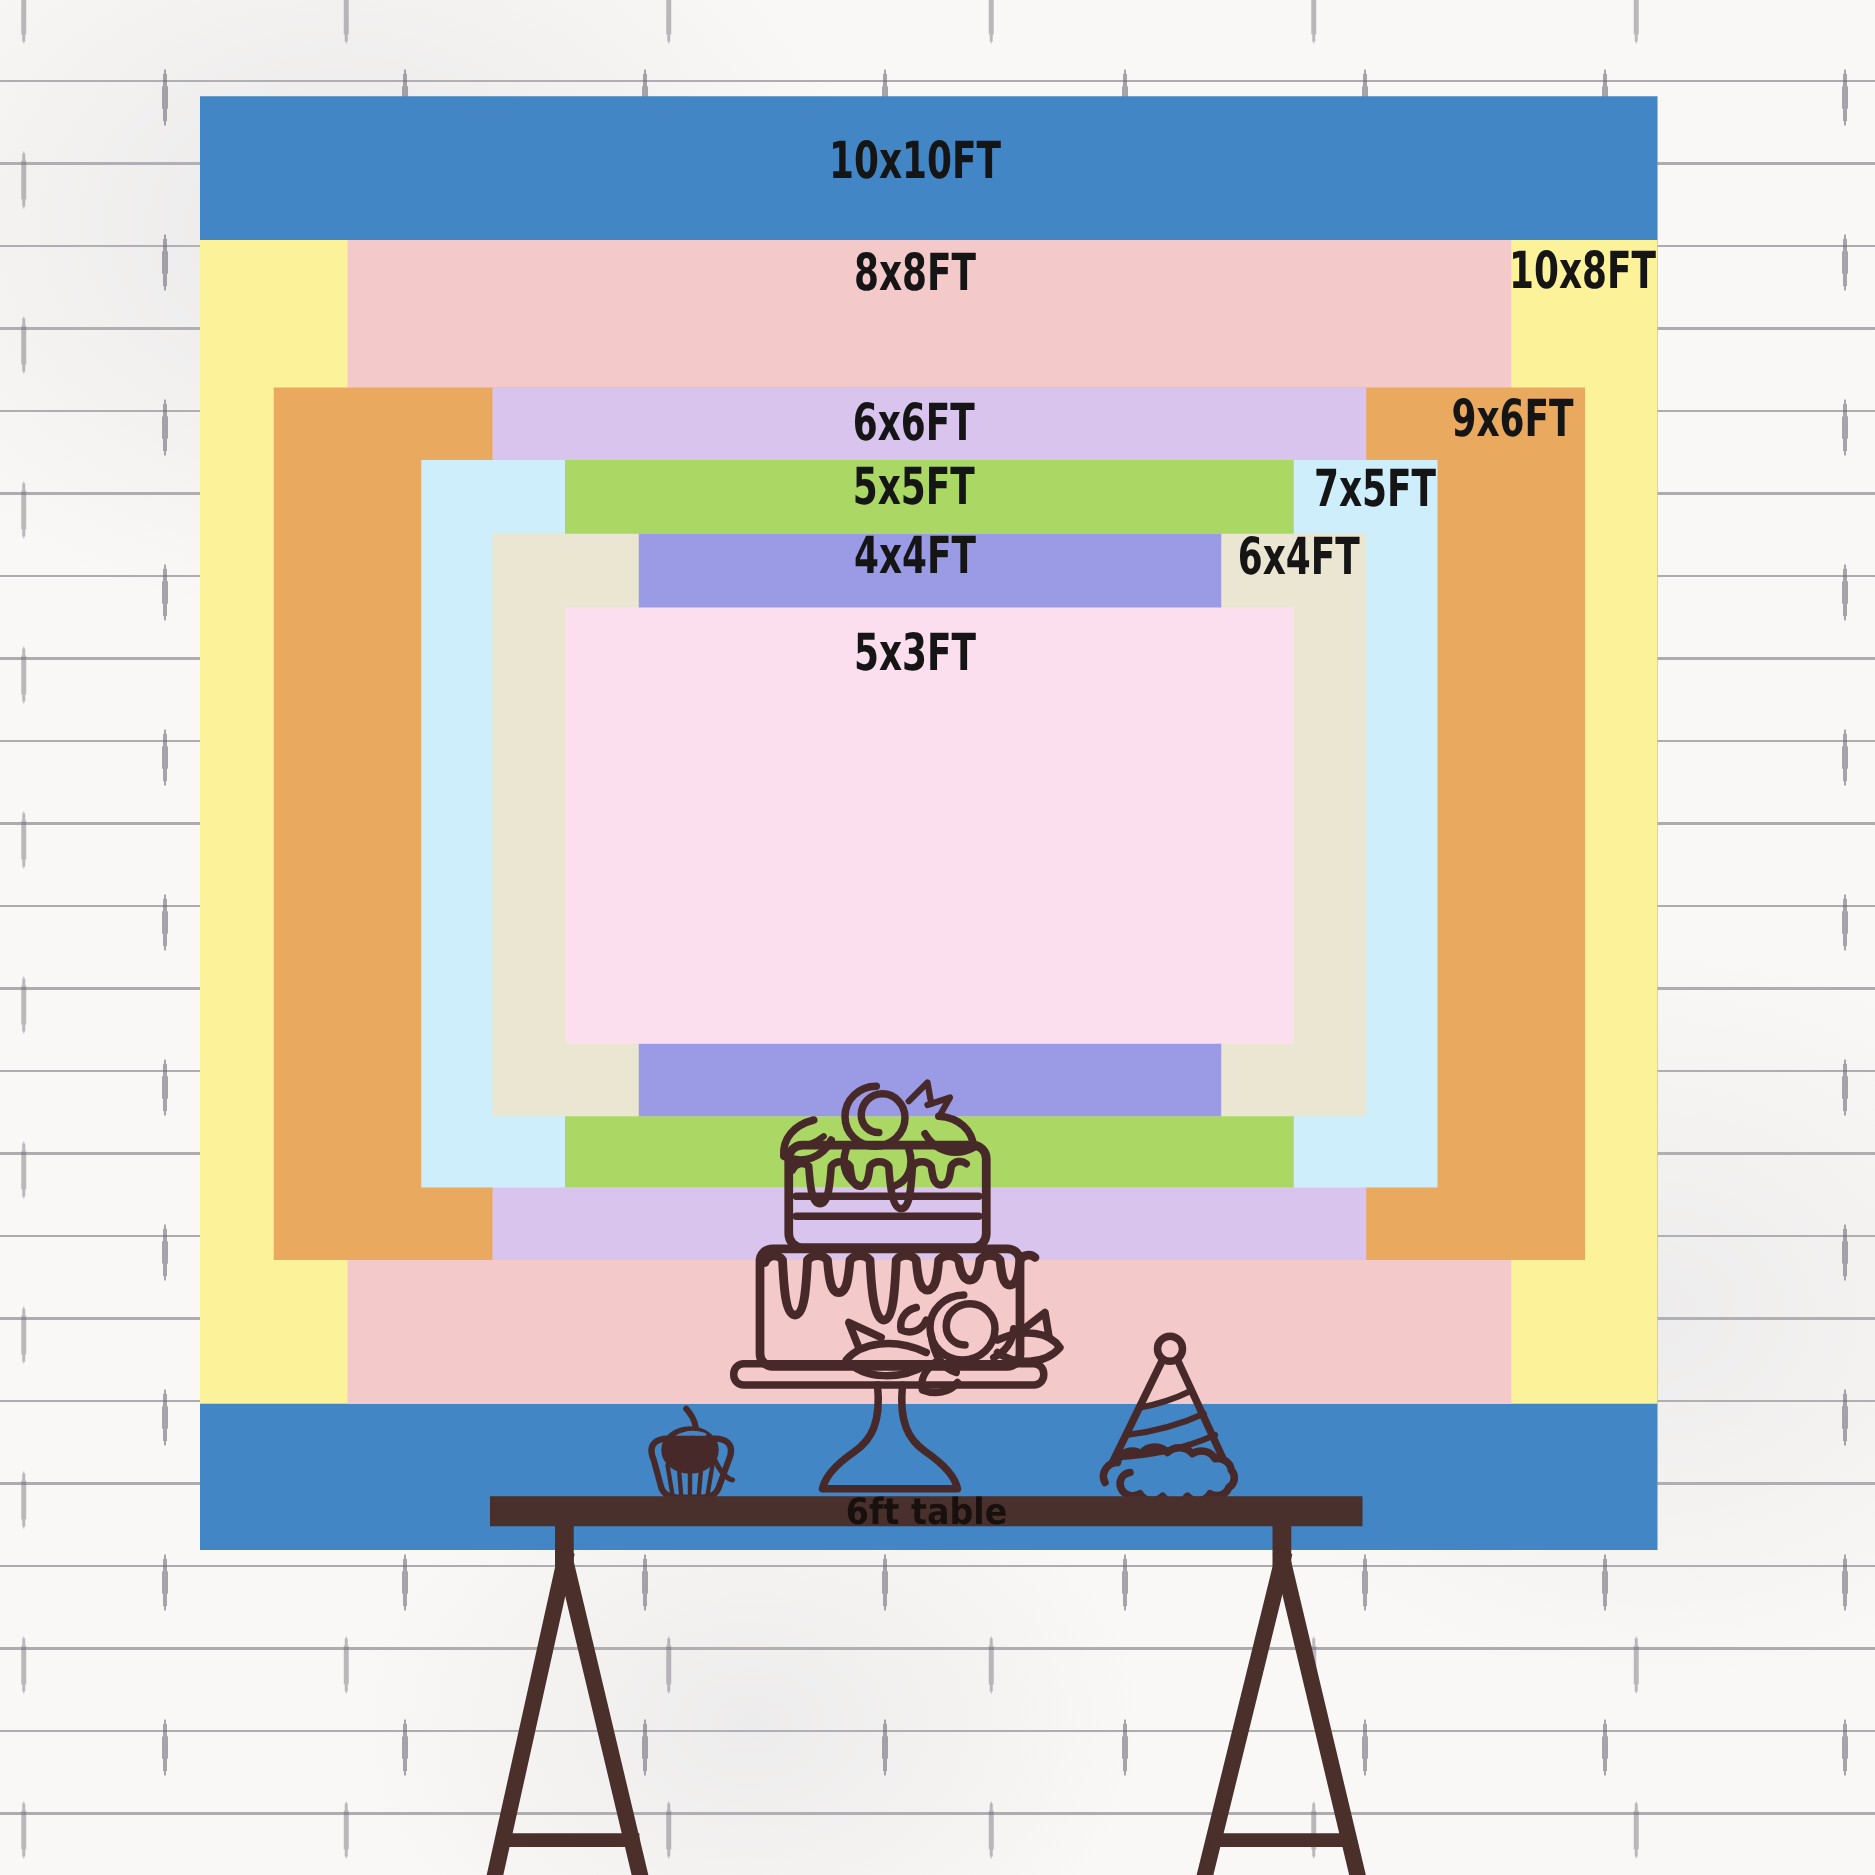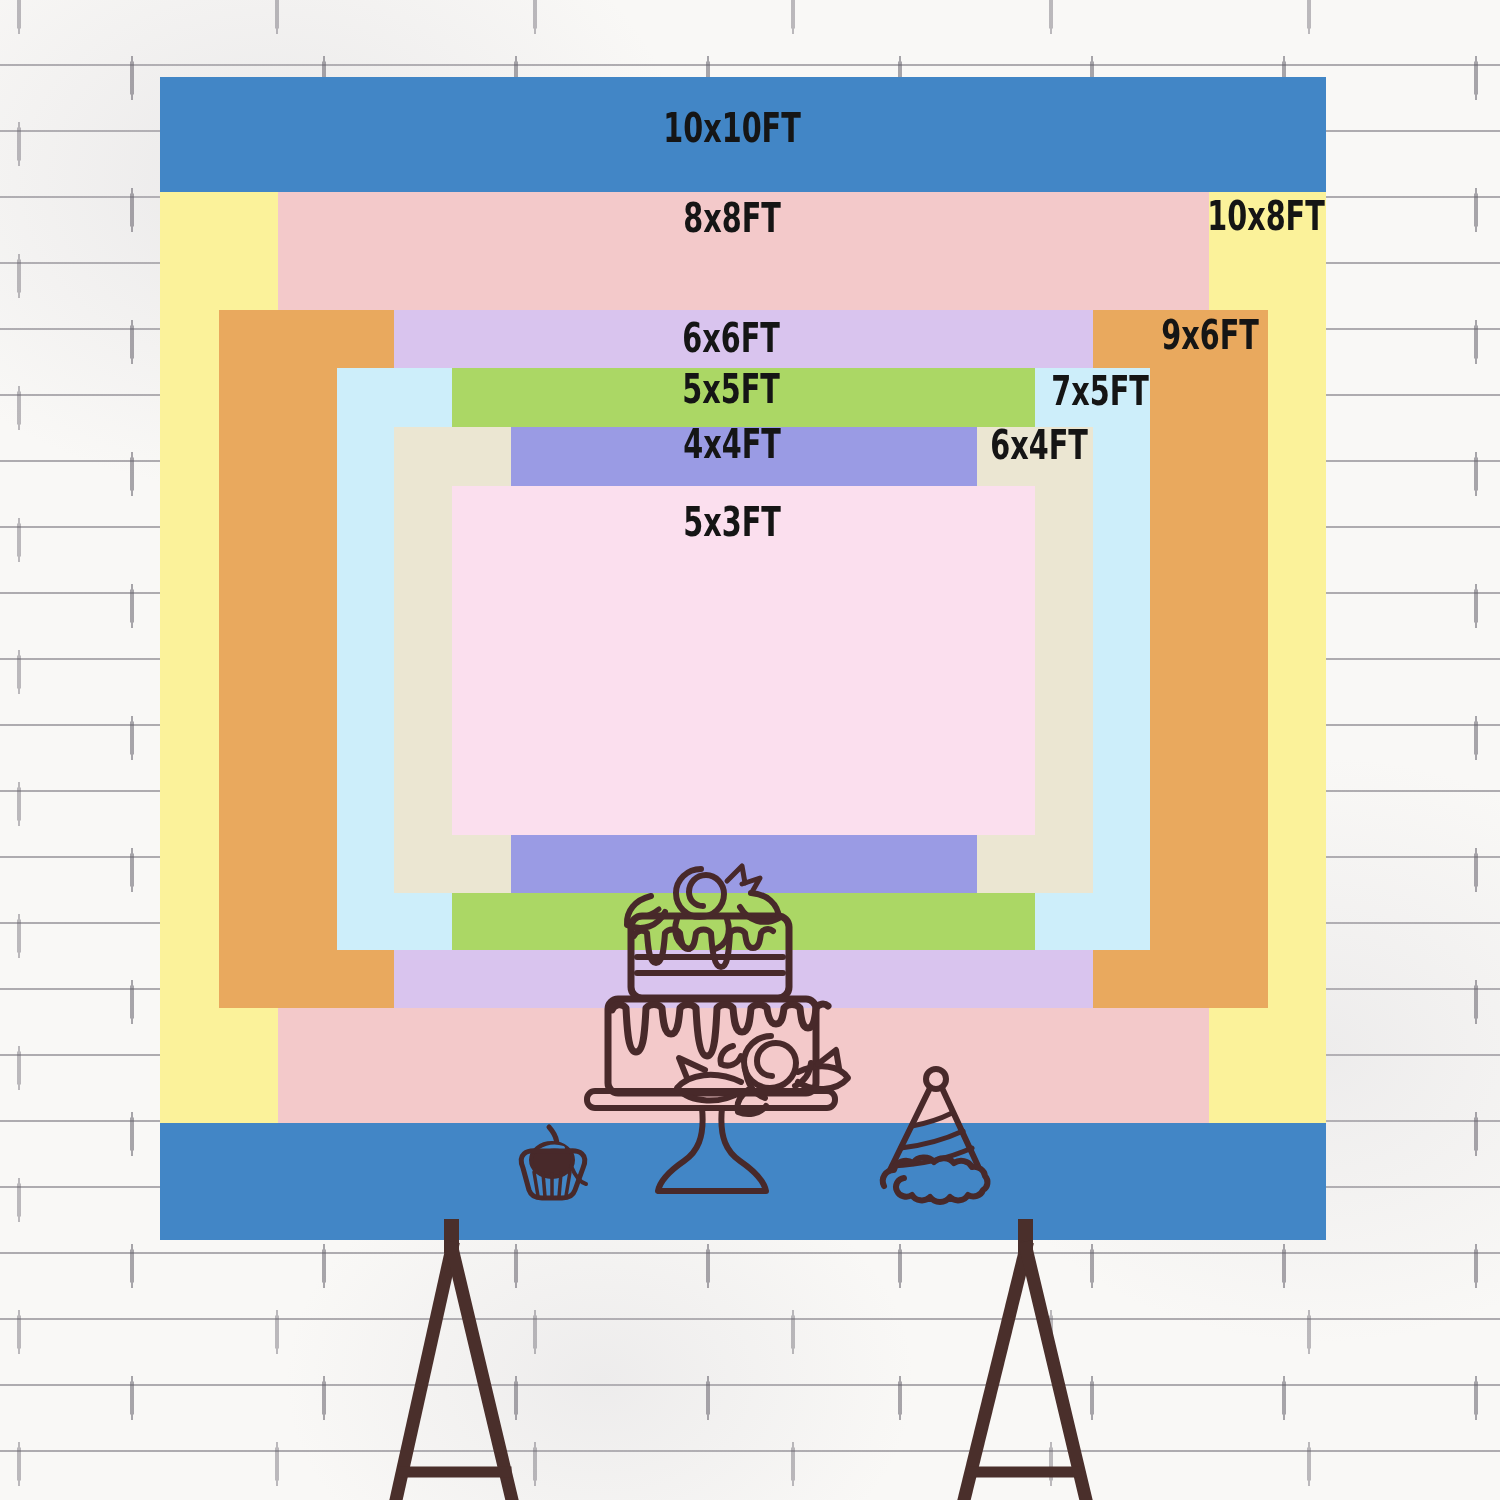--- a/index.html
+++ b/index.html
@@ -140,14 +140,17 @@
       <path class="trestle" stroke-width="11" d="M403,1472 L506,1472"></path>
     </g>
     <g>
       <rect x="1018" y="1219" width="15" height="34" fill="#4a2f2b"></rect>
       <path class="trestle" stroke-width="13" d="M1026,1248 L964,1500"></path>
       <path class="trestle" stroke-width="13" d="M1026,1248 L1086,1500"></path>
       <path class="trestle" stroke-width="11" d="M972,1472 L1076,1472"></path>
     </g>
   </svg>
 
+  <div class="table-bar" id="table-bar" style="left: 392px; top: 1197px; width: 698px; height: 24px; background: rgb(74, 48, 45);">
+    <span class="table-label">6ft table</span>
+  </div>
 
 </div>
 
 </body></html>

